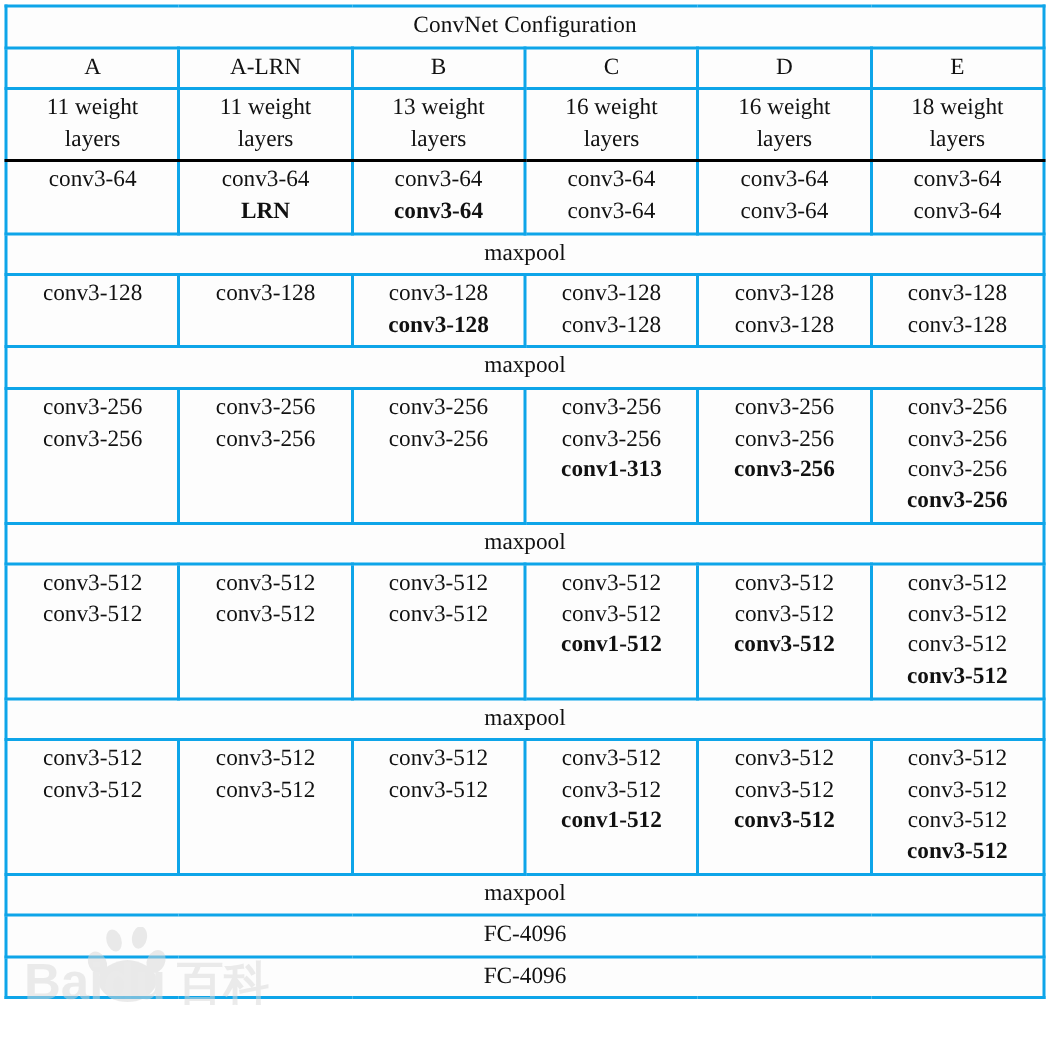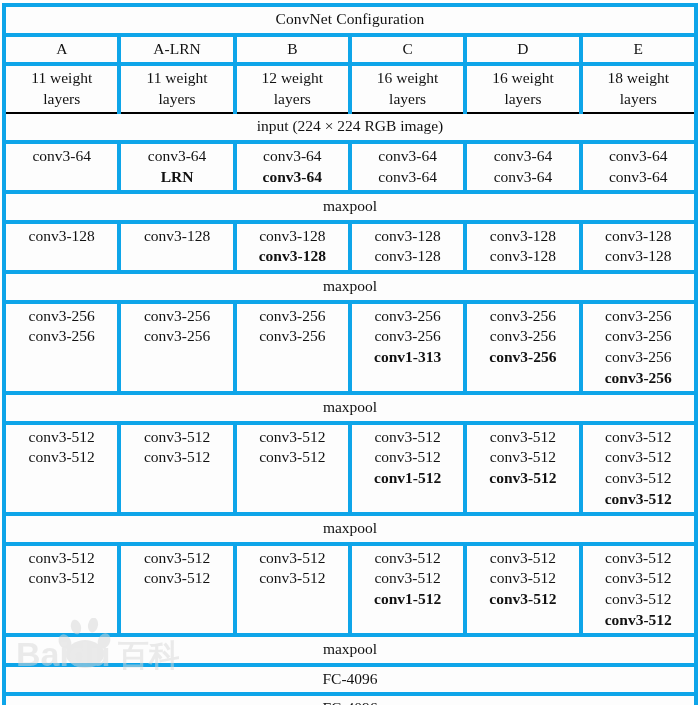--- a/index.html
+++ b/index.html
@@ -44,21 +44,21 @@
     width: 692px;
     margin: 0 auto;
     table-layout: fixed;
     background: #fdfdfd;
     position: relative;
     z-index: 2;
   }
   table.convnet col { width: 115.3px; }
 
   table.convnet td {
-    border: 4px solid #0ea5e9;
+    border: 2px solid #0ea5e9;
     text-align: center;
     vertical-align: top;
     font-size: 15.5px;
     line-height: 1.33;
     padding: 2px 2px 3px 2px;
     background: transparent;
     color: #111111;
   }
 
   
@@ -146,40 +146,37 @@
       <tr class="block-bottom">
         <td class="weight-cell">
             <span class="layer-line">11 weight</span>
             <span class="layer-line">layers</span>
           </td>
         <td class="weight-cell">
             <span class="layer-line">11 weight</span>
             <span class="layer-line">layers</span>
           </td>
         <td class="weight-cell">
-            <span class="layer-line">12 weight</span>
+            <span class="layer-line">13 weight</span>
             <span class="layer-line">layers</span>
           </td>
         <td class="weight-cell">
             <span class="layer-line">16 weight</span>
             <span class="layer-line">layers</span>
           </td>
         <td class="weight-cell">
             <span class="layer-line">16 weight</span>
             <span class="layer-line">layers</span>
           </td>
         <td class="weight-cell">
             <span class="layer-line">18 weight</span>
             <span class="layer-line">layers</span>
           </td>
       </tr>
 
-      <tr class="block-top">
-        <td class="span-row" colspan="6">input (224 × 224 RGB image)</td>
-      </tr>
 
       </tbody>
       <tbody id="blocks-host">
         <tr>
           <td class="conv-cell">
             <span class="layer-line">conv3-64</span>
             <span class="pad-line">x</span>
           </td>
           <td class="conv-cell">
             <span class="layer-line">conv3-64</span>

